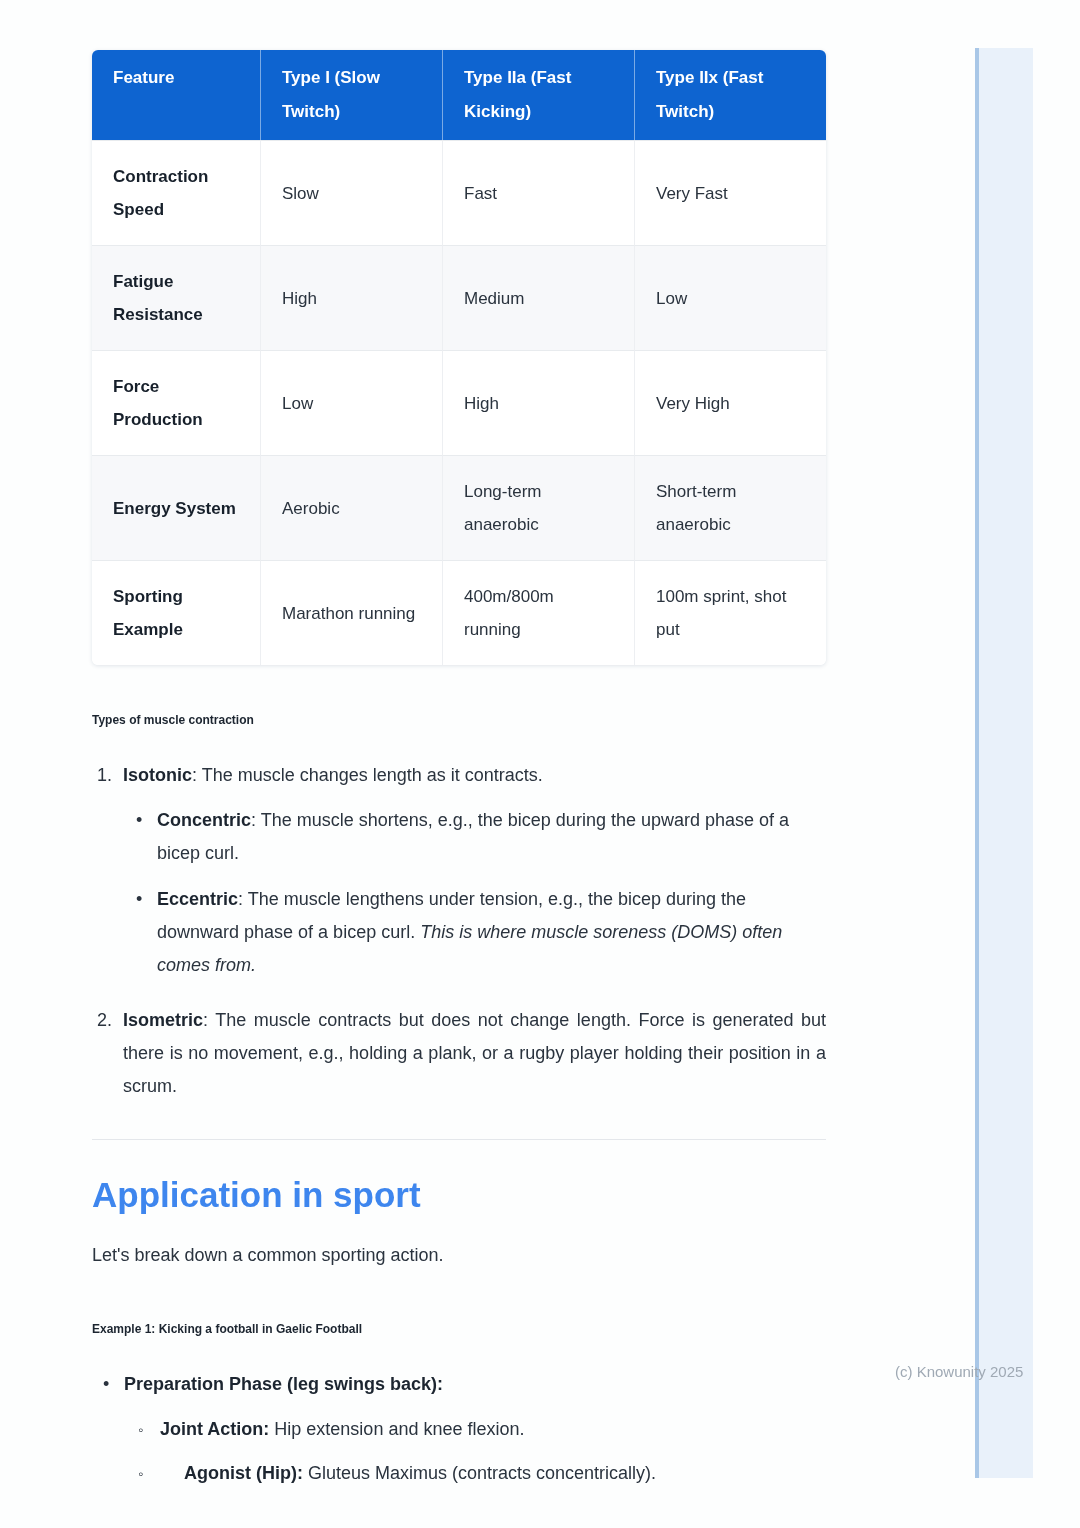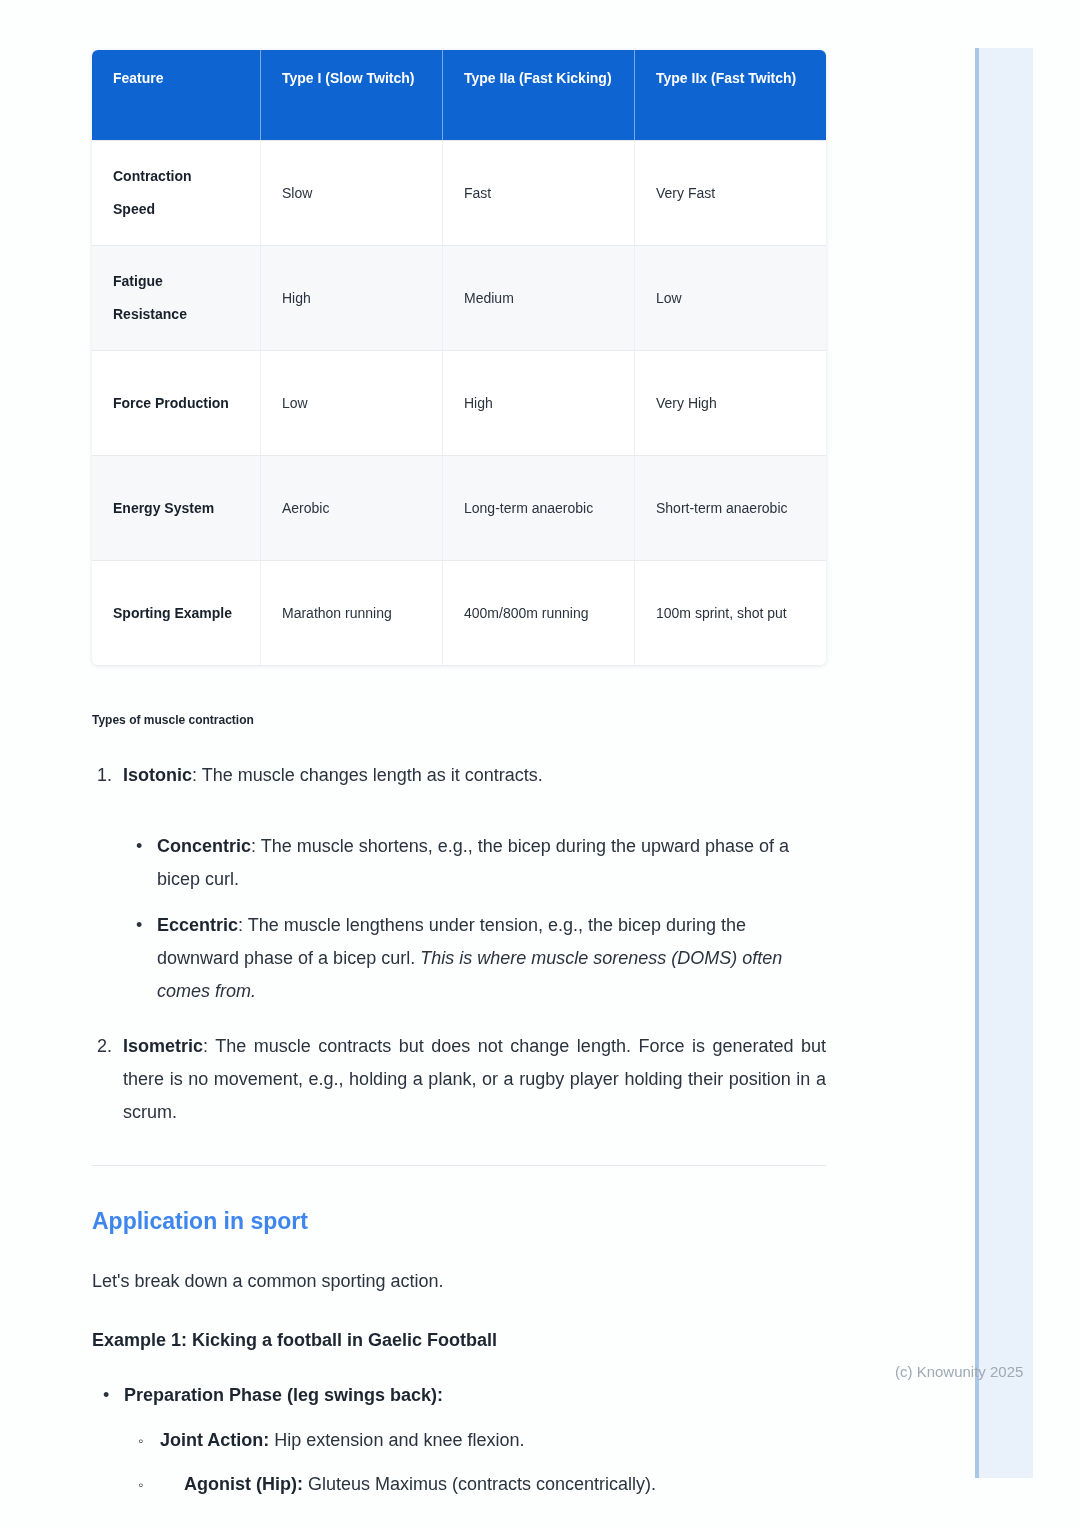--- a/index.html
+++ b/index.html
@@ -17,21 +17,21 @@
     width:734px;
   }
 
   
   .table-card {
     border-radius:6px;
     overflow:hidden;
     box-shadow:0 1px 4px rgba(20,40,80,0.12);
     background:#fff;
   }
-  table { border-collapse:separate; border-spacing:0; width:734px; table-layout:fixed; font-size:14px; }
+  table { border-collapse:separate; border-spacing:0; width:734px; table-layout:fixed; font-size:17px; }
   col.c0 { width:168px; } col.c1 { width:182px; } col.c2 { width:192px; } col.c3 { width:192px; }
   thead th {
     background:#0e64d0;
     color:#ffffff;
     font-weight:bold;
     text-align:left;
     vertical-align:top;
     padding:11px 18px 11px 21px;
     line-height:34px;
     height:90px;
@@ -56,37 +56,37 @@
   .body-text { font-size:18px; line-height:33px; color:#2a333e; }
   b, strong { color:#1c2530; }
 
   .ol-item { display:flex; }
   .ol-item-1 { margin-top:26px; }
   .ol-item-2 { margin-top:22px; }
   .ol-num { flex:none; width:26px; margin-left:5px; }
   .ol-body { flex:1; min-width:0; }
   .justify { text-align:justify; }
 
-  .ul-nested { margin-top:38px; }
+  .ul-nested { margin-top:12px; }
   .ul-item { display:flex; }
   .ul-item + .ul-item { margin-top:13px; }
   .marker { flex:none; }
   .marker-dot { width:21px; margin-left:13px; }
   .marker-dot::before { content:"\2022"; }
   .marker-dot-l1 { width:21px; margin-left:11px; }
   .marker-dot-l1::before { content:"\2022"; }
   .marker-circle { width:22px; margin-left:14px; font-size:15px; }
   .marker-circle::before { content:"\25E6"; }
   .ul-body { flex:1; min-width:0; }
 
   .divider { height:1px; background:#e4e7eb; margin-top:36px; }
 
-  .page-heading { margin-top:37px; font-size:23px; line-height:36px; font-weight:bold; color:#3e86ee; }
+  .page-heading { margin-top:37px; font-size:35px; line-height:36px; font-weight:bold; color:#3e86ee; }
   .intro { margin-top:26px; }
-  .example-heading { margin-top:28px; font-size:18px; line-height:28px; font-weight:bold; color:#1c2530; }
+  .example-heading { margin-top:43px; font-size:12px; line-height:28px; font-weight:bold; color:#1c2530; }
   .ul-l1 { margin-top:25px; }
   .ul-l2 { margin-top:12px; }
   .ul-l2 .ul-item + .ul-item { margin-top:11px;gap:24px; }
 
   
   .scrollbar-track {
     position:absolute;
     left:975px; top:48px;
     width:58px; height:1430px;
     background:#e9f1fa;

